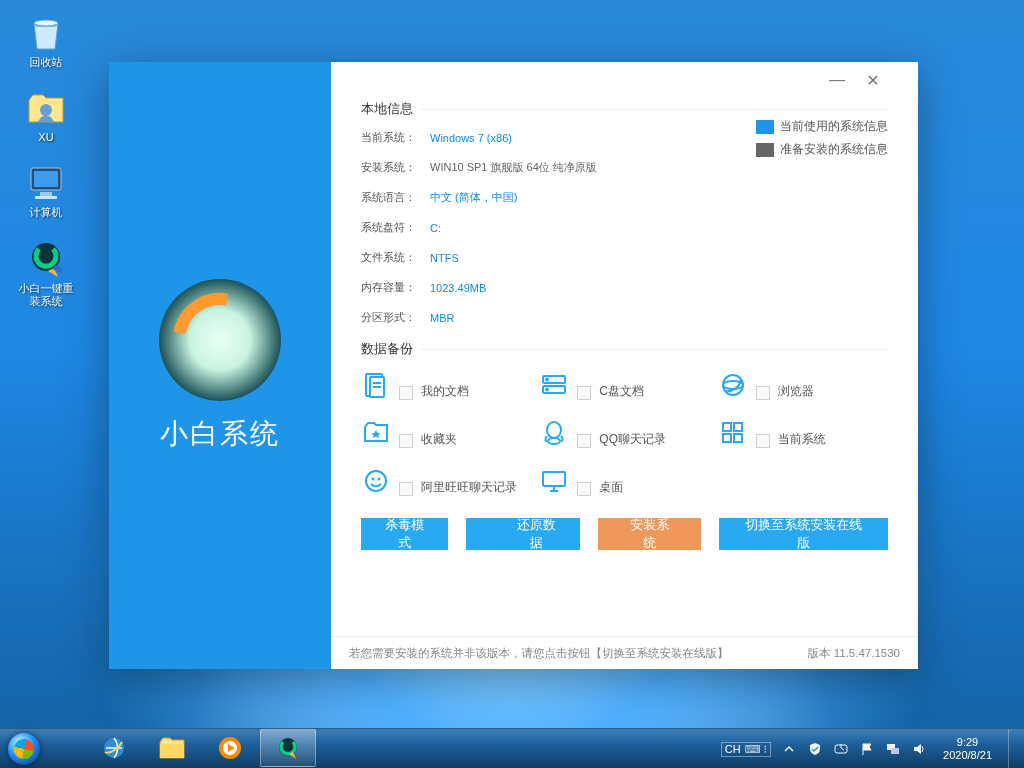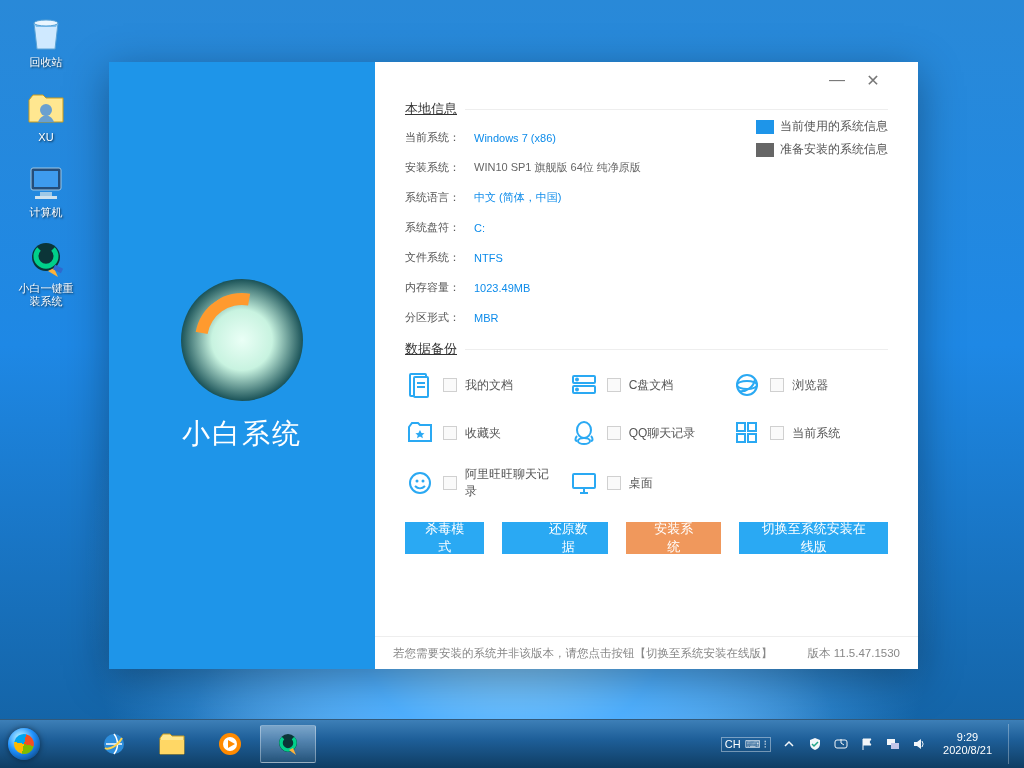--- a/index.html
+++ b/index.html
@@ -6,57 +6,57 @@
   body { width: 1024px; height: 768px; overflow: hidden; position: relative; background: linear-gradient(to bottom, #2989d8 0%, #1e88e5 45%, #1360a0 100%); }
   .wallpaper-glow { position: absolute; left: 0; top: 0; width: 1024px; height: 728px;
     background: radial-gradient(circle at 50% 80%, #a5dfff 0%, #4fb0ff 22%, rgba(30,120,204,0) 55%),
                 radial-gradient(circle at 50% 110%, rgba(255,255,255,0.7) 0%, rgba(255,255,255,0) 35%); }
   .desktop-icons { position: absolute; left: 10px; top: 8px; display: flex; flex-direction: column; gap: 10px; }
   .desktop-icon { width: 72px; display: flex; flex-direction: column; align-items: center; cursor: pointer; padding: 4px; }
   .desktop-icon .glyph { width: 42px; height: 42px; margin-bottom: 2px; display:flex;align-items:center;justify-content:center; }
   .desktop-icon .label { color: #fff; font-size: 11px; text-shadow: 1px 1px 2px rgba(0,0,0,.7); text-align: center; line-height: 1.2; }
   
   .app-window { position: absolute; left: 109px; top: 62px; width: 809px; height: 607px; background: #fff; box-shadow: 0 10px 40px rgba(0,0,0,.35); display: flex; }
-  .sidebar { width: 266px; height: 100%; background: #1e95e9; display: flex; flex-direction: column; align-items: center; justify-content: center; }
+  .sidebar { width: 222px; height: 100%; background: #1e95e9; display: flex; flex-direction: column; align-items: center; justify-content: center; }
   .sidebar-logo { display:flex; flex-direction:column; align-items:center; gap:14px; }
   .sidebar-logo .circle { width: 122px; height: 122px; border-radius: 50%; background: radial-gradient(circle at 50% 50%, #eafff6 0%, #c8f3e0 35%, #1d555a 70%, #062b30 100%); position:relative; display:flex;align-items:center;justify-content:center; }
   .sidebar-logo .circle::after{content:"";position:absolute;width:70px;height:70px;border:12px solid transparent;border-top-color:#ff9a2e;border-radius:50%;transform:rotate(-35deg);}
   .sidebar-name { color:#fff; font-size: 28px; letter-spacing: 2px; }
   .content { flex: 1; padding: 0 30px 0 30px; position: relative; }
   .titlebar { height: 36px; display:flex; justify-content:flex-end; align-items:center; gap:18px; padding-right:6px; }
   .win-btn { width:18px; height:18px; display:flex;align-items:center;justify-content:center; color:#777; cursor:pointer; font-size:16px; }
-  .section-title { font-size:13px; color:#333; display:flex; align-items:center; gap:8px; margin-top:2px; margin-bottom:12px;text-decoration:underline;}
+  .section-title { font-size:13px; color:#333; display:flex; align-items:center; gap:8px; margin-top:2px; margin-bottom:12px;}
   .section-title .rule{flex:1;height:1px;background:#eee;}
   .info-grid { font-size:11px; }
   .info-row { display:flex; gap:14px; margin-bottom:15px; align-items:center; }
   .info-row .k { color:#555; white-space:nowrap; }
   .info-row .v { color:#0c8bea; }
   .legend-box { position:absolute; right: 30px; top: 56px; font-size:12px; color:#555; }
   .legend-item{display:flex;align-items:center;gap:6px;margin-bottom:6px;}
   .legend-swatch{width:18px;height:14px;}
   .backup-grid { display:grid; grid-template-columns: repeat(3, 1fr); column-gap: 8px; row-gap: 18px; margin-top:4px; margin-bottom:10px; }
-  .backup-item { display:flex; align-items:center; gap:8px; }
+  .backup-item { display:flex; align-items:flex-end; gap:8px; }
   .backup-item .icon { width:30px; height:30px; display:flex;align-items:center;justify-content:center; }
   .backup-item .icon svg{stroke:#2aa9f3;fill:none;stroke-width:2;}
   .chk { width:14px; height:14px; border:1px solid #d0d0d0; background:#fafafa; cursor:pointer; }
   .backup-item .lbl { font-size:12px; color:#555; }
   .backup-footer{display:flex;align-items:center;gap:10px;font-size:12px;color:#555;margin-top:10px;}
   .backup-footer a{color:#1e95e9;text-decoration:underline;}
   .backup-footer .spacer{flex:1;}
   .toggle{width:34px;height:16px;border-radius:10px;background:#1e95e9;position:relative;cursor:pointer;}
   .toggle::after{content:"";position:absolute;width:12px;height:12px;background:#fff;border-radius:50%;top:2px;right:2px;}
   .btn-row{display:flex;gap:18px;margin-top:22px;}
   .btn{height:32px;padding:0 18px;font-size:13px;border:none;cursor:pointer;color:#fff;display:flex;align-items:center;}
   .btn-blue{background:#2aa9f3;}
   .btn-blue-light{background:#2aa9f3;padding-left:44px;}
   .btn-orange{background:#f0985c;padding:0 26px;}
   .btn-wide{background:#2aa9f3;padding:0 20px;}
   .footer-line{position:absolute;left:0;right:0;bottom:0;height:30px;border-top:1px solid #eee;display:flex;align-items:center;padding:16px 18px;font-size:11.5px;color:#888;justify-content:space-between;}
   
-  .taskbar{position:absolute;left:0;bottom:0;width:100%;height:49px;background:linear-gradient(to bottom,#3d7fb7 0%,#1e5f99 40%,#0f3d63 100%);display:flex;align-items:center;border-top:1px solid rgba(255,255,255,.15);gap:36px;}
+  .taskbar{position:absolute;left:0;bottom:0;width:100%;height:40px;background:linear-gradient(to bottom,#3d7fb7 0%,#1e5f99 40%,#0f3d63 100%);display:flex;align-items:flex-start;border-top:1px solid rgba(255,255,255,.15);gap:36px;}
   .start-orb{width:48px;height:40px;display:flex;align-items:center;justify-content:center;cursor:pointer;}
   .start-orb .orb{width:32px;height:32px;border-radius:50%;background:radial-gradient(circle at 38% 32%, #fff 0%, #9ce0ff 12%, #1e90ff 46%, #072c56 100%);position:relative;overflow:hidden;box-shadow:0 0 6px rgba(0,0,0,.5);}
   .start-orb .orb::before{content:"";position:absolute;inset:6px;border-radius:50%;background:conic-gradient(#f25022 0 25%,#7fba00 0 50%,#ffb900 0 75%,#00a4ef 0 100%);transform:rotate(12deg);}  
   .task-items{display:flex;gap:2px;margin-left:2px;}
   .task-item{width:56px;height:38px;display:flex;align-items:center;justify-content:center;cursor:pointer;border-radius:2px;}
   .task-item.active{background:linear-gradient(to bottom,rgba(255,255,255,.35),rgba(255,255,255,.08));border:1px solid rgba(255,255,255,.35);}
   .tray{margin-left:auto;display:flex;align-items:center;gap:10px;padding-right:4px;color:#fff;font-size:11px;}
   .tray .ico{width:16px;height:16px;display:flex;align-items:center;justify-content:center;opacity:.95;}
   .tray .clock{display:flex;flex-direction:column;align-items:center;line-height:1.15;font-size:11px;color:#fff;padding:0 6px;}
   .tray .lang{font-weight:normal;font-size:11px;border:1px solid rgba(255,255,255,.4);padding:0 3px;display:flex;align-items:center;gap:4px;}

